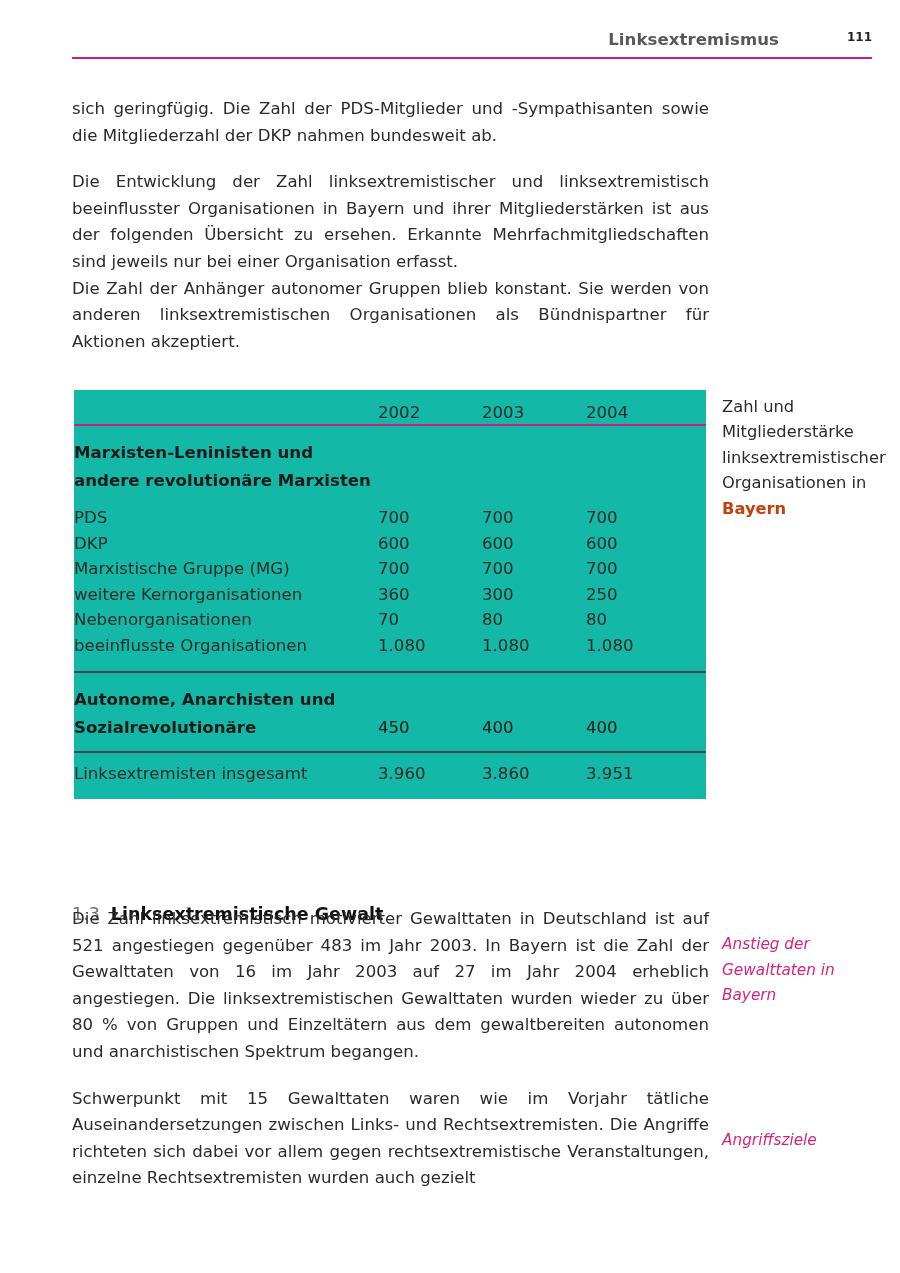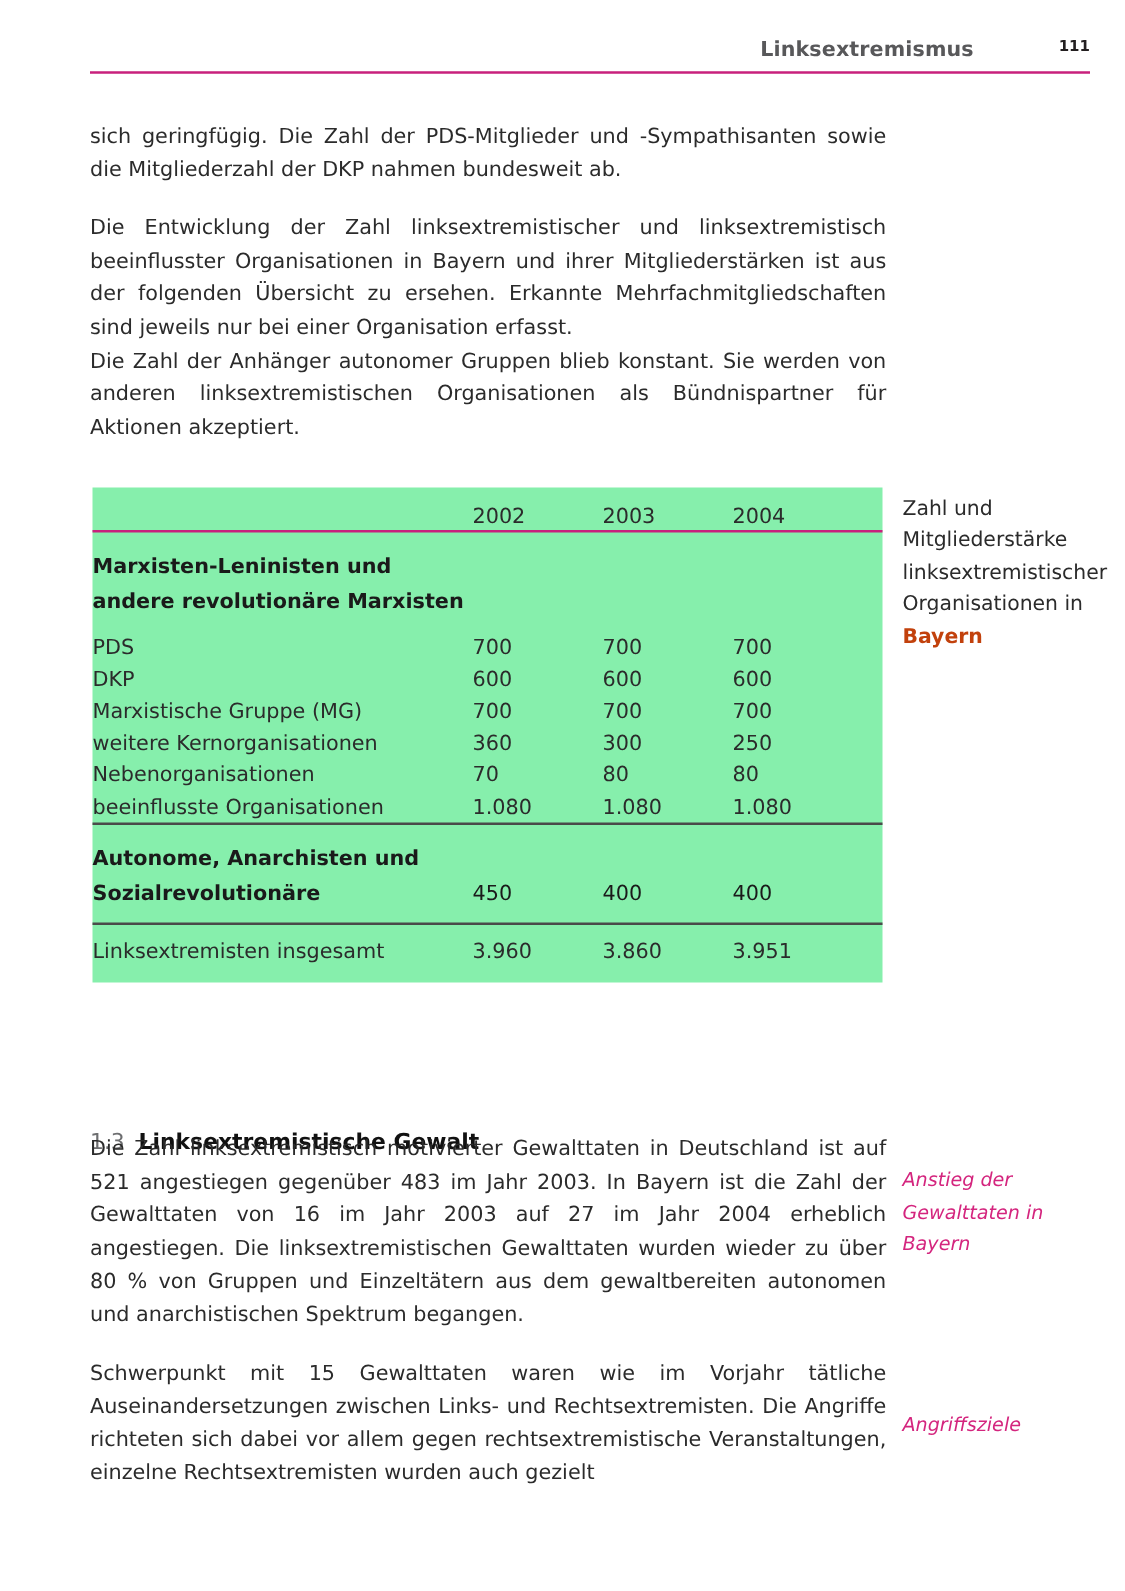--- a/index.html
+++ b/index.html
@@ -74,21 +74,21 @@
     hyphens: none;
   }
   p.body.last { margin-bottom: 0; }
 
   
   .table-wrap {
     position: absolute;
     left: 74px;
     top: 390px;
     width: 632px;
-    background: #86efac;
+    background: #14b8a6;
     padding: 0;
     box-sizing: border-box;
   }
   table.stat {
     width: 100%;
     border-collapse: collapse;
     font-size: 16.6px;
     color: #2b2b2b;
   }
   table.stat td, table.stat th {
@@ -120,21 +120,21 @@
   tr.grouphead td {
     font-weight: bold;
     color: #1a1a1a;
     padding-top: 3px;
     line-height: 25px;
   }
   tr.grouphead.first td { padding-top: 14px; }
 
   tr.data td { line-height: 25.5px; padding-top: 0; padding-bottom: 0; }
   tr.data.firstdata td { padding-top: 12px; }
-  tr.data.lastdata td { }
+  tr.data.lastdata td { padding-bottom: 13px; }
 
   tr.total td { padding-top: 11px; padding-bottom: 16px; }
 
   
   .margin-note {
     position: absolute;
     width: 168px;
     font-size: 16.3px;
     line-height: 25.4px;
   }

